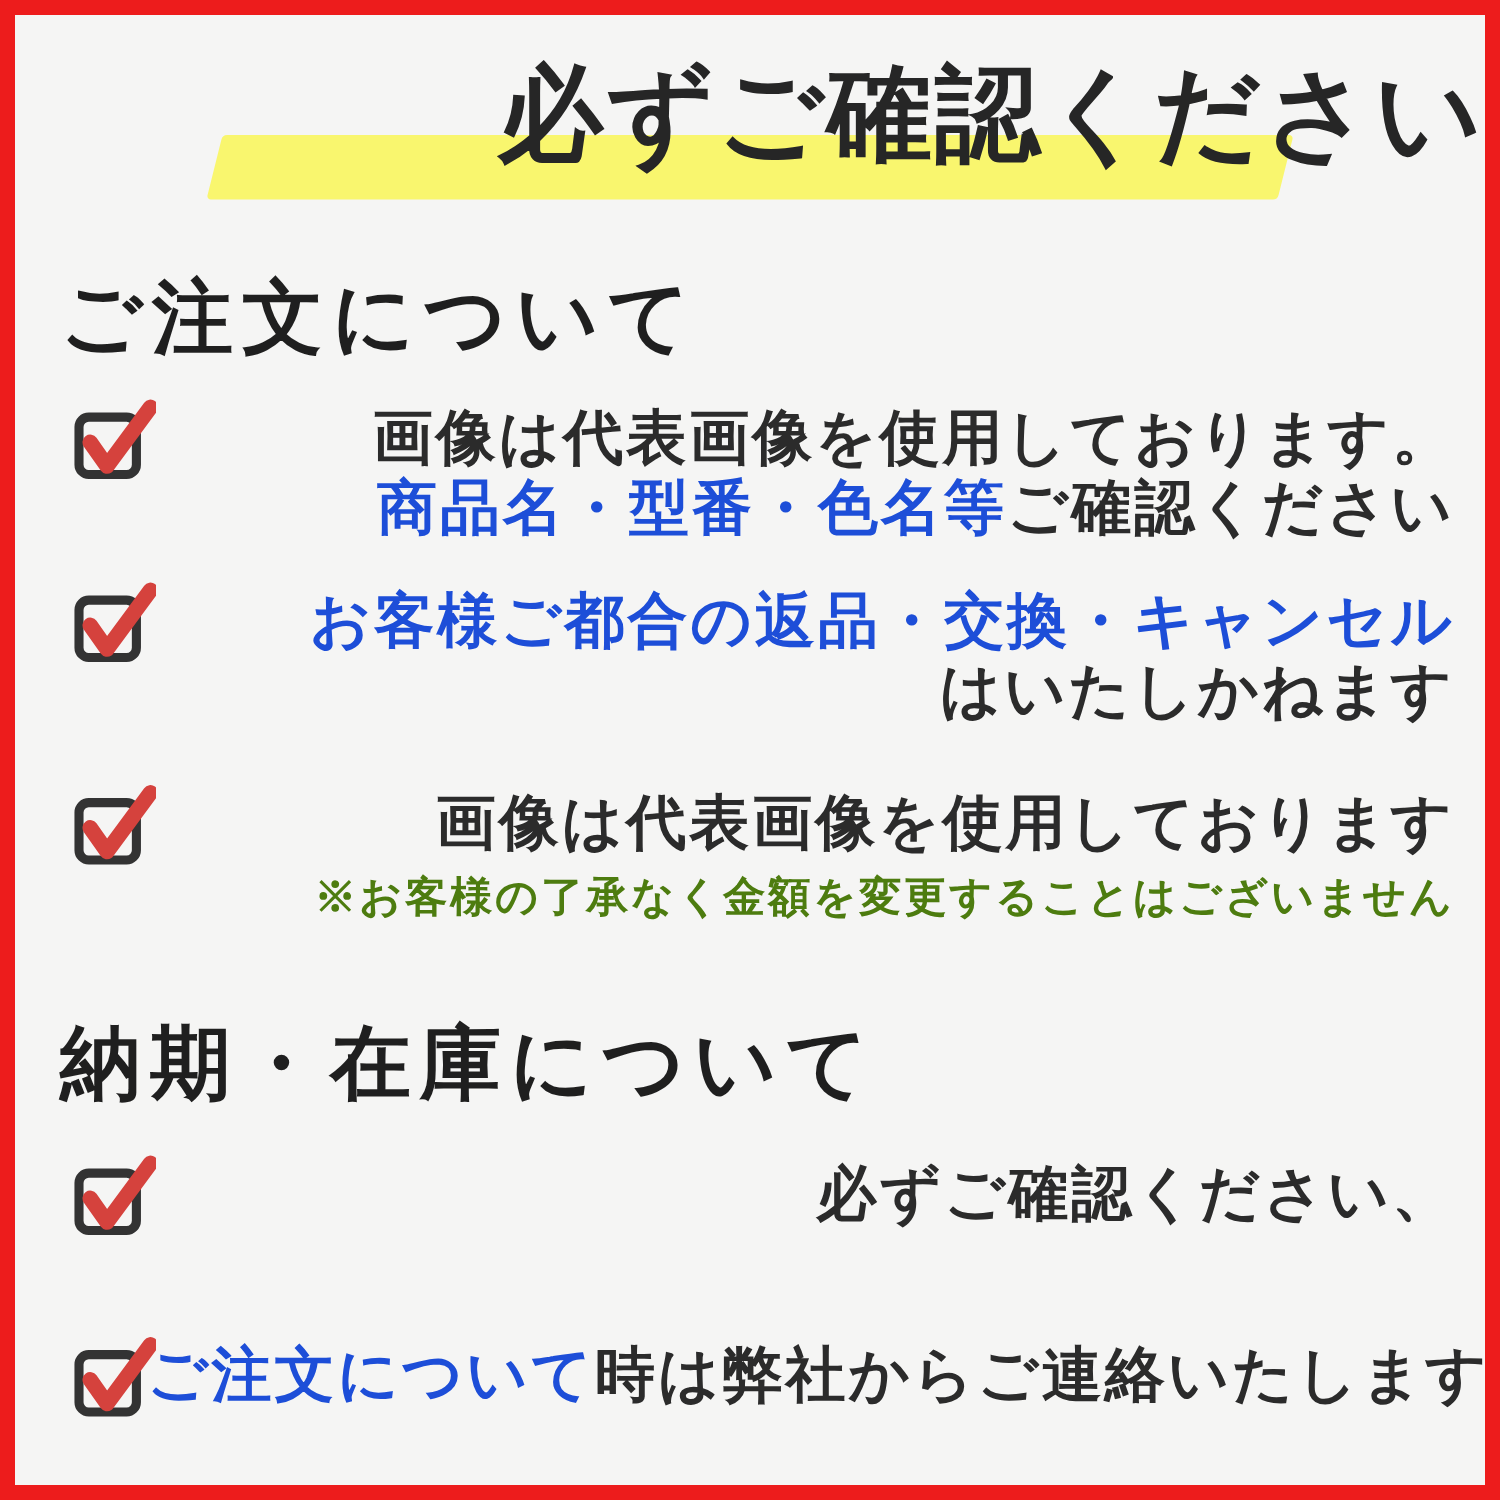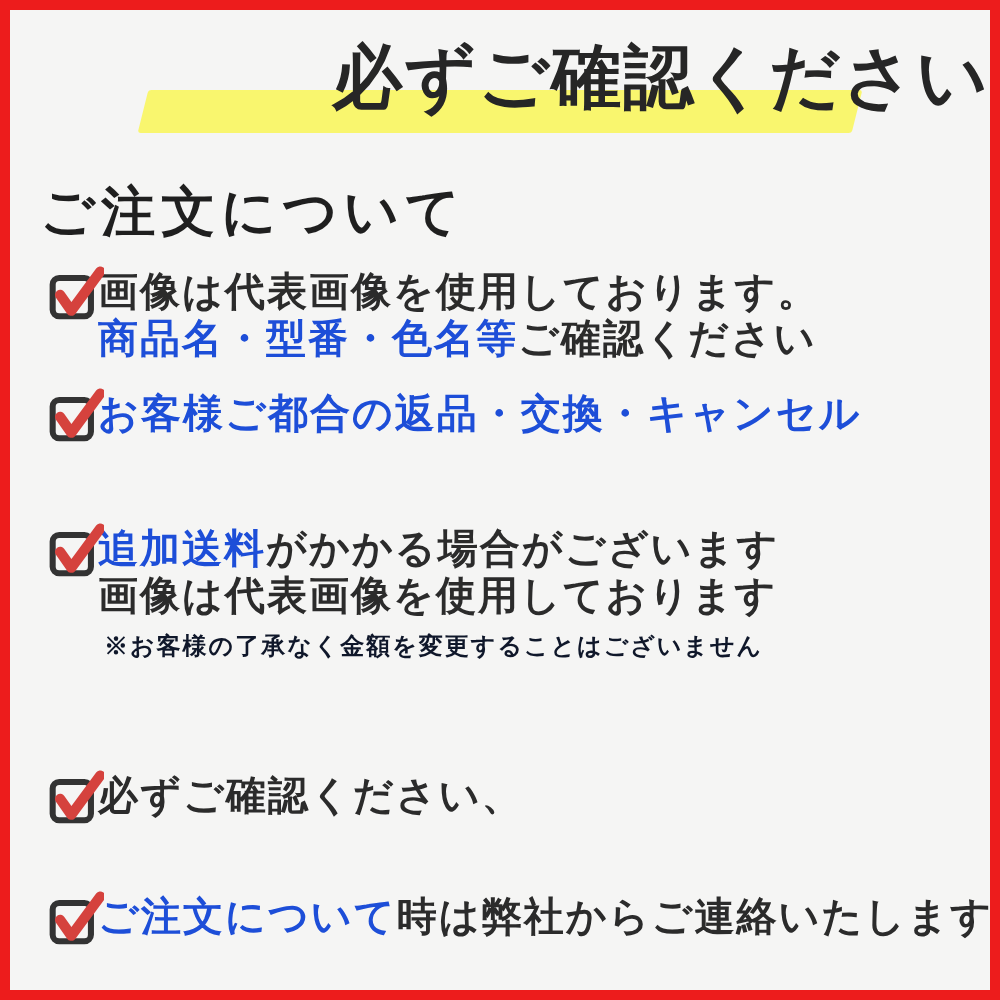--- a/index.html
+++ b/index.html
@@ -22,24 +22,24 @@
   .sec-heading{
     position:absolute;left:30px;margin:0;font-size:54px;line-height:1;
     font-weight:700;letter-spacing:6px;color:#1f1f1f;white-space:nowrap;
   }
   .sec-heading.s1{top:175px;}
   .sec-heading.s2{top:672px;}
   
   .item{position:absolute;left:38px;right:20px;}
   .cb{position:absolute;left:0;top:-4px;width:56px;height:58px;}
   .item-text{margin-left:50px;font-size:40px;line-height:47px;font-weight:600;
-    color:#2b2b2b;letter-spacing:2px;white-space:nowrap;}
+    color:#2b2b2b;letter-spacing:2px;white-space:nowrap;text-align:right;}
   .red{color:#1d4ed8;font-weight:700;}
   .black{color:#2b2b2b;}
-  .note{font-size:24px;line-height:30px;letter-spacing:2px;color:#0f172a;
+  .note{font-size:28px;line-height:30px;letter-spacing:2px;color:#4d7c0f;
     font-weight:600;margin-top:12px;padding-left:6px;}
   .i1{top:258px;} .i2{top:380px;} .i3{top:515px;} .i4{top:762px;} .i5{top:883px;}
 </style>
 </head>
 <body>
 
 <div class="page">
 
   <div class="title-wrap">
     <span class="title-hl"></span>
@@ -63,37 +63,38 @@
 
   <div class="item i2">
     <span class="cb">
       <svg viewBox="0 0 60 62" width="56" height="58">
         <rect x="5" y="15" width="41" height="41" rx="7" fill="none" stroke="#333333" stroke-width="6.5"></rect>
         <path d="M13 33 L25 50 L56 8" fill="none" stroke="#d5423d" stroke-width="11" stroke-linecap="round" stroke-linejoin="round"></path>
       </svg>
     </span>
     <div class="item-text">
       <div><span class="red">お客様ご都合の返品・交換・キャンセル</span></div>
+      <div><span class="black">はいたしかねます</span></div>
     </div>
   </div>
 
   <div class="item i3">
     <span class="cb">
       <svg viewBox="0 0 60 62" width="56" height="58">
         <rect x="5" y="15" width="41" height="41" rx="7" fill="none" stroke="#333333" stroke-width="6.5"></rect>
         <path d="M13 33 L25 50 L56 8" fill="none" stroke="#d5423d" stroke-width="11" stroke-linecap="round" stroke-linejoin="round"></path>
       </svg>
     </span>
     <div class="item-text">
-      <div><span class="red">追加送料</span><span class="black">がかかる場合がございます</span></div>
       <div><span class="black">画像は代表画像を使用しております</span></div>
       <div class="note">※お客様の了承なく金額を変更することはございません</div>
     </div>
   </div>
 
+  <h2 class="sec-heading s2">納期・在庫について</h2>
 
   <div class="item i4">
     <span class="cb">
       <svg viewBox="0 0 60 62" width="56" height="58">
         <rect x="5" y="15" width="41" height="41" rx="7" fill="none" stroke="#333333" stroke-width="6.5"></rect>
         <path d="M13 33 L25 50 L56 8" fill="none" stroke="#d5423d" stroke-width="11" stroke-linecap="round" stroke-linejoin="round"></path>
       </svg>
     </span>
     <div class="item-text">
       <div><span class="black">必ずご確認ください、</span></div>

